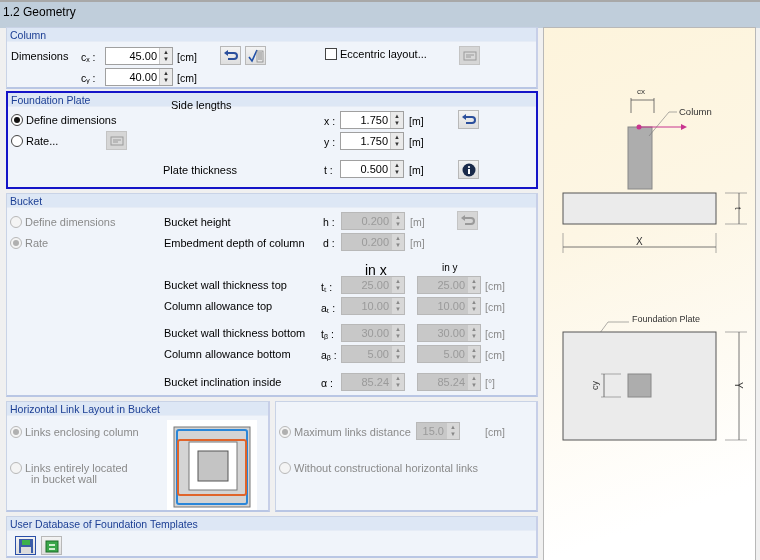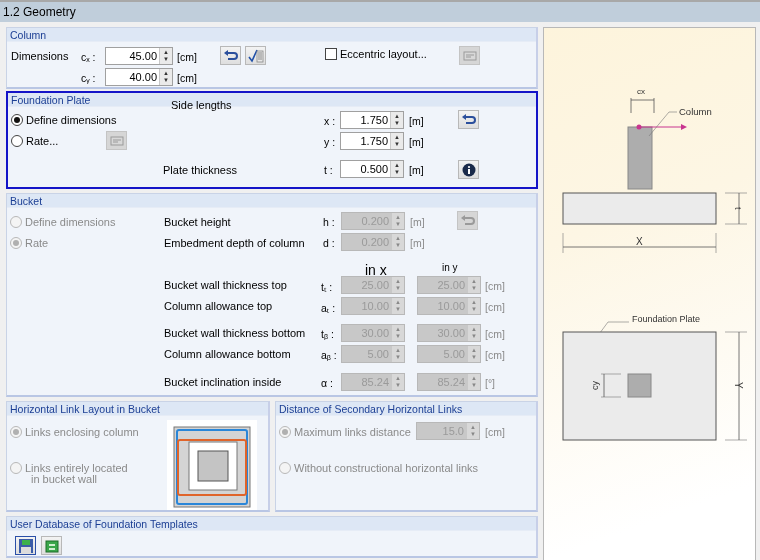--- a/index.html
+++ b/index.html
@@ -3,21 +3,21 @@
 <meta charset="utf-8">
 <style>
   * { box-sizing: border-box; }
   html, body { margin:0; padding:0; }
   body {
     width:760px; height:560px; overflow:hidden; position:relative;
     background:#f0f0f0;
     font-family:"Liberation Sans", sans-serif; font-size:11px; color:#000;
   }
   .titlebar {
-    position:absolute; left:0; top:0; width:760px; height:22px;
+    position:absolute; left:0; top:0; width:760px; height:28px;
     background:#c0cedb; border-top:2px solid #a8a8a8;
     padding:3px 0 0 3px; font-size:12px; color:#000;
   }
   .group {
     position:absolute; background:#f0f4fa; border:1px solid #c9d3e6;
     border-bottom:2px solid #b9c6e4; border-right:2px solid #c7cfe8;
   }
   .group-hdr {
     height:14px; background:#dde7f5; color:#1c3f94; font-size:10.5px;
     padding:1px 0 0 3px; border-bottom:1px solid #e6ecf6;
@@ -257,24 +257,23 @@
       <rect x="7" y="7" width="76" height="80" fill="#d4d4d4" stroke="#777"></rect>
       <rect x="10" y="10" width="70" height="74" fill="none" stroke="#2a86d8" stroke-width="2" rx="2"></rect>
       <rect x="11" y="20" width="68" height="55" fill="none" stroke="#e0642a" stroke-width="2" rx="2"></rect>
       <rect x="22" y="22" width="48" height="48" fill="#fff" stroke="#777"></rect>
       <rect x="31" y="31" width="30" height="30" fill="#c4c4c4" stroke="#555"></rect>
     </svg>
   </div>
 </div>
 
 <div class="group" style="left:275px;top:401px;width:263px;height:111px;">
-  <div class="group-hdr">Distance of Secondary Horizontal Links</div>
   <div class="radio dis checked" style="left:3px;top:24px;"></div>
   <span class="lbl dis" style="left:18px;top:24px;">Maximum links distance</span>
-  <div class="spin disabled" style="left:140px;top:20px;width:64px;">
+  <div class="spin disabled" style="left:140px;top:20px;width:44px;">
       <span class="val">15.0</span>
       <span class="arr">▲<br>▼</span>
     </div>
   <span class="unit dis" style="left:209px;top:24px;">[cm]</span>
   <div class="radio dis" style="left:3px;top:60px;"></div>
   <span class="lbl dis" style="left:18px;top:60px;">Without constructional horizontal links</span>
 </div>
 
 <div class="group" style="left:6px;top:516px;width:532px;height:42px;">
   <div class="group-hdr">User Database of Foundation Templates</div>

